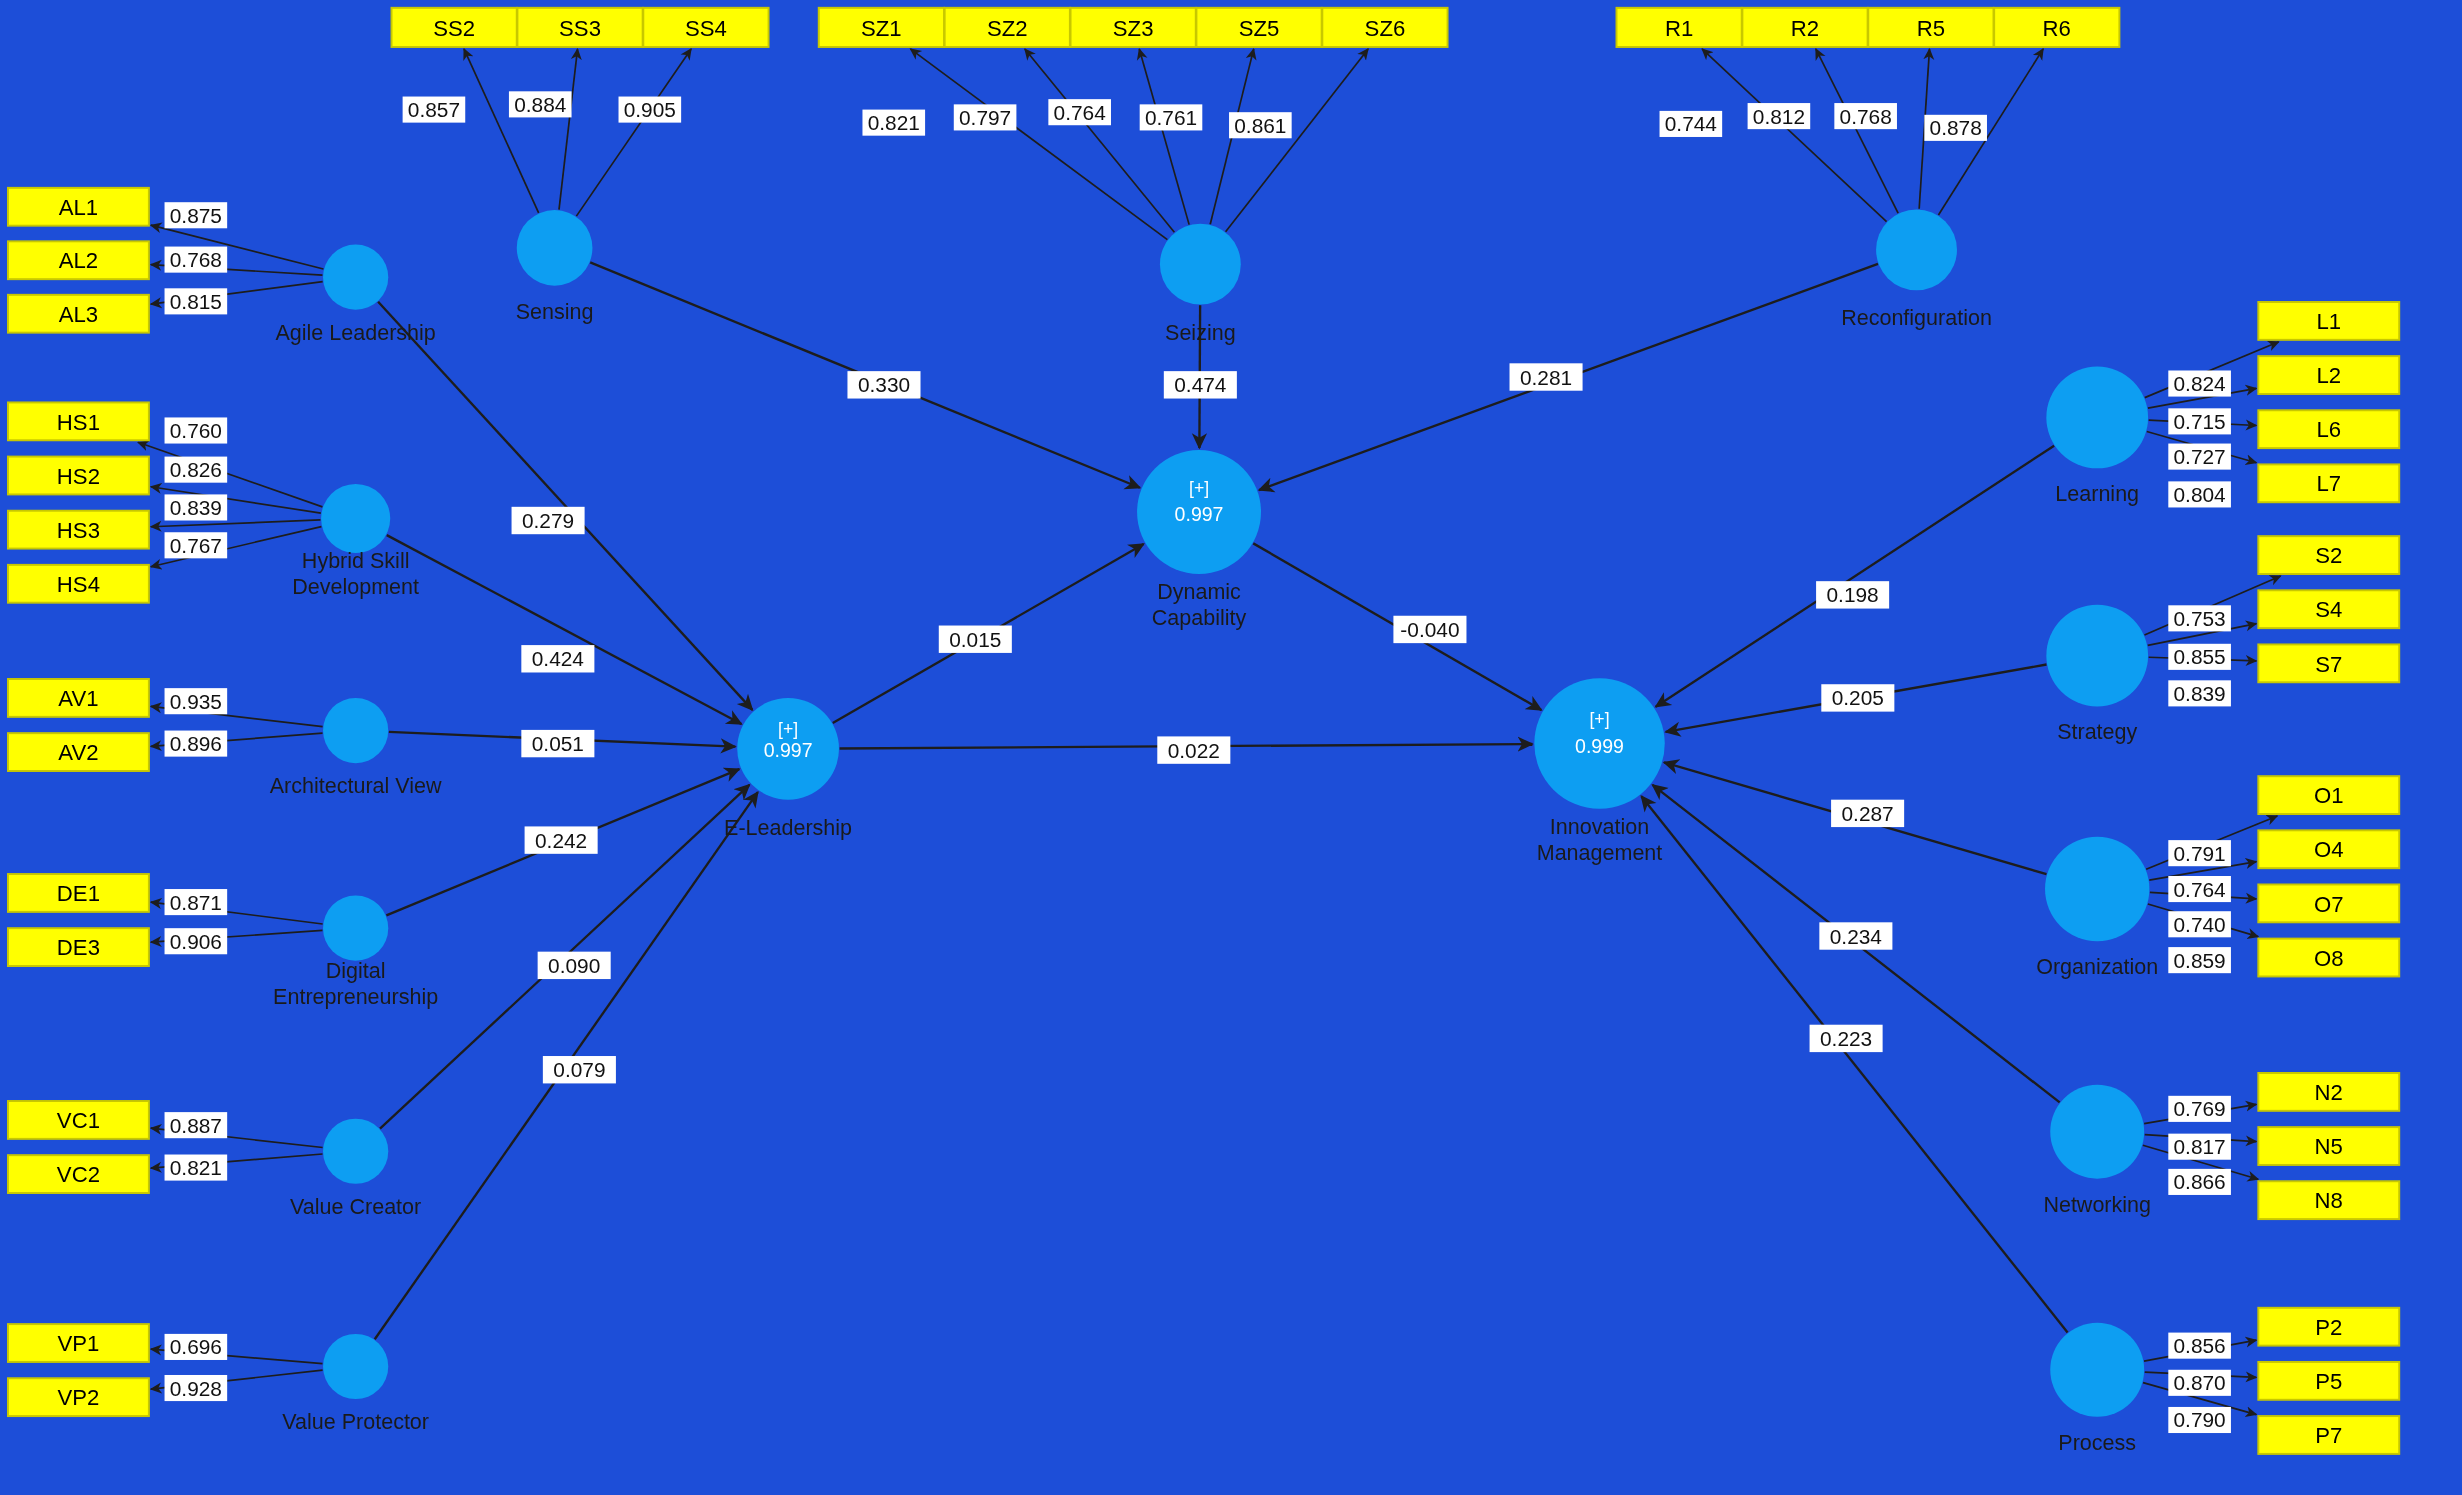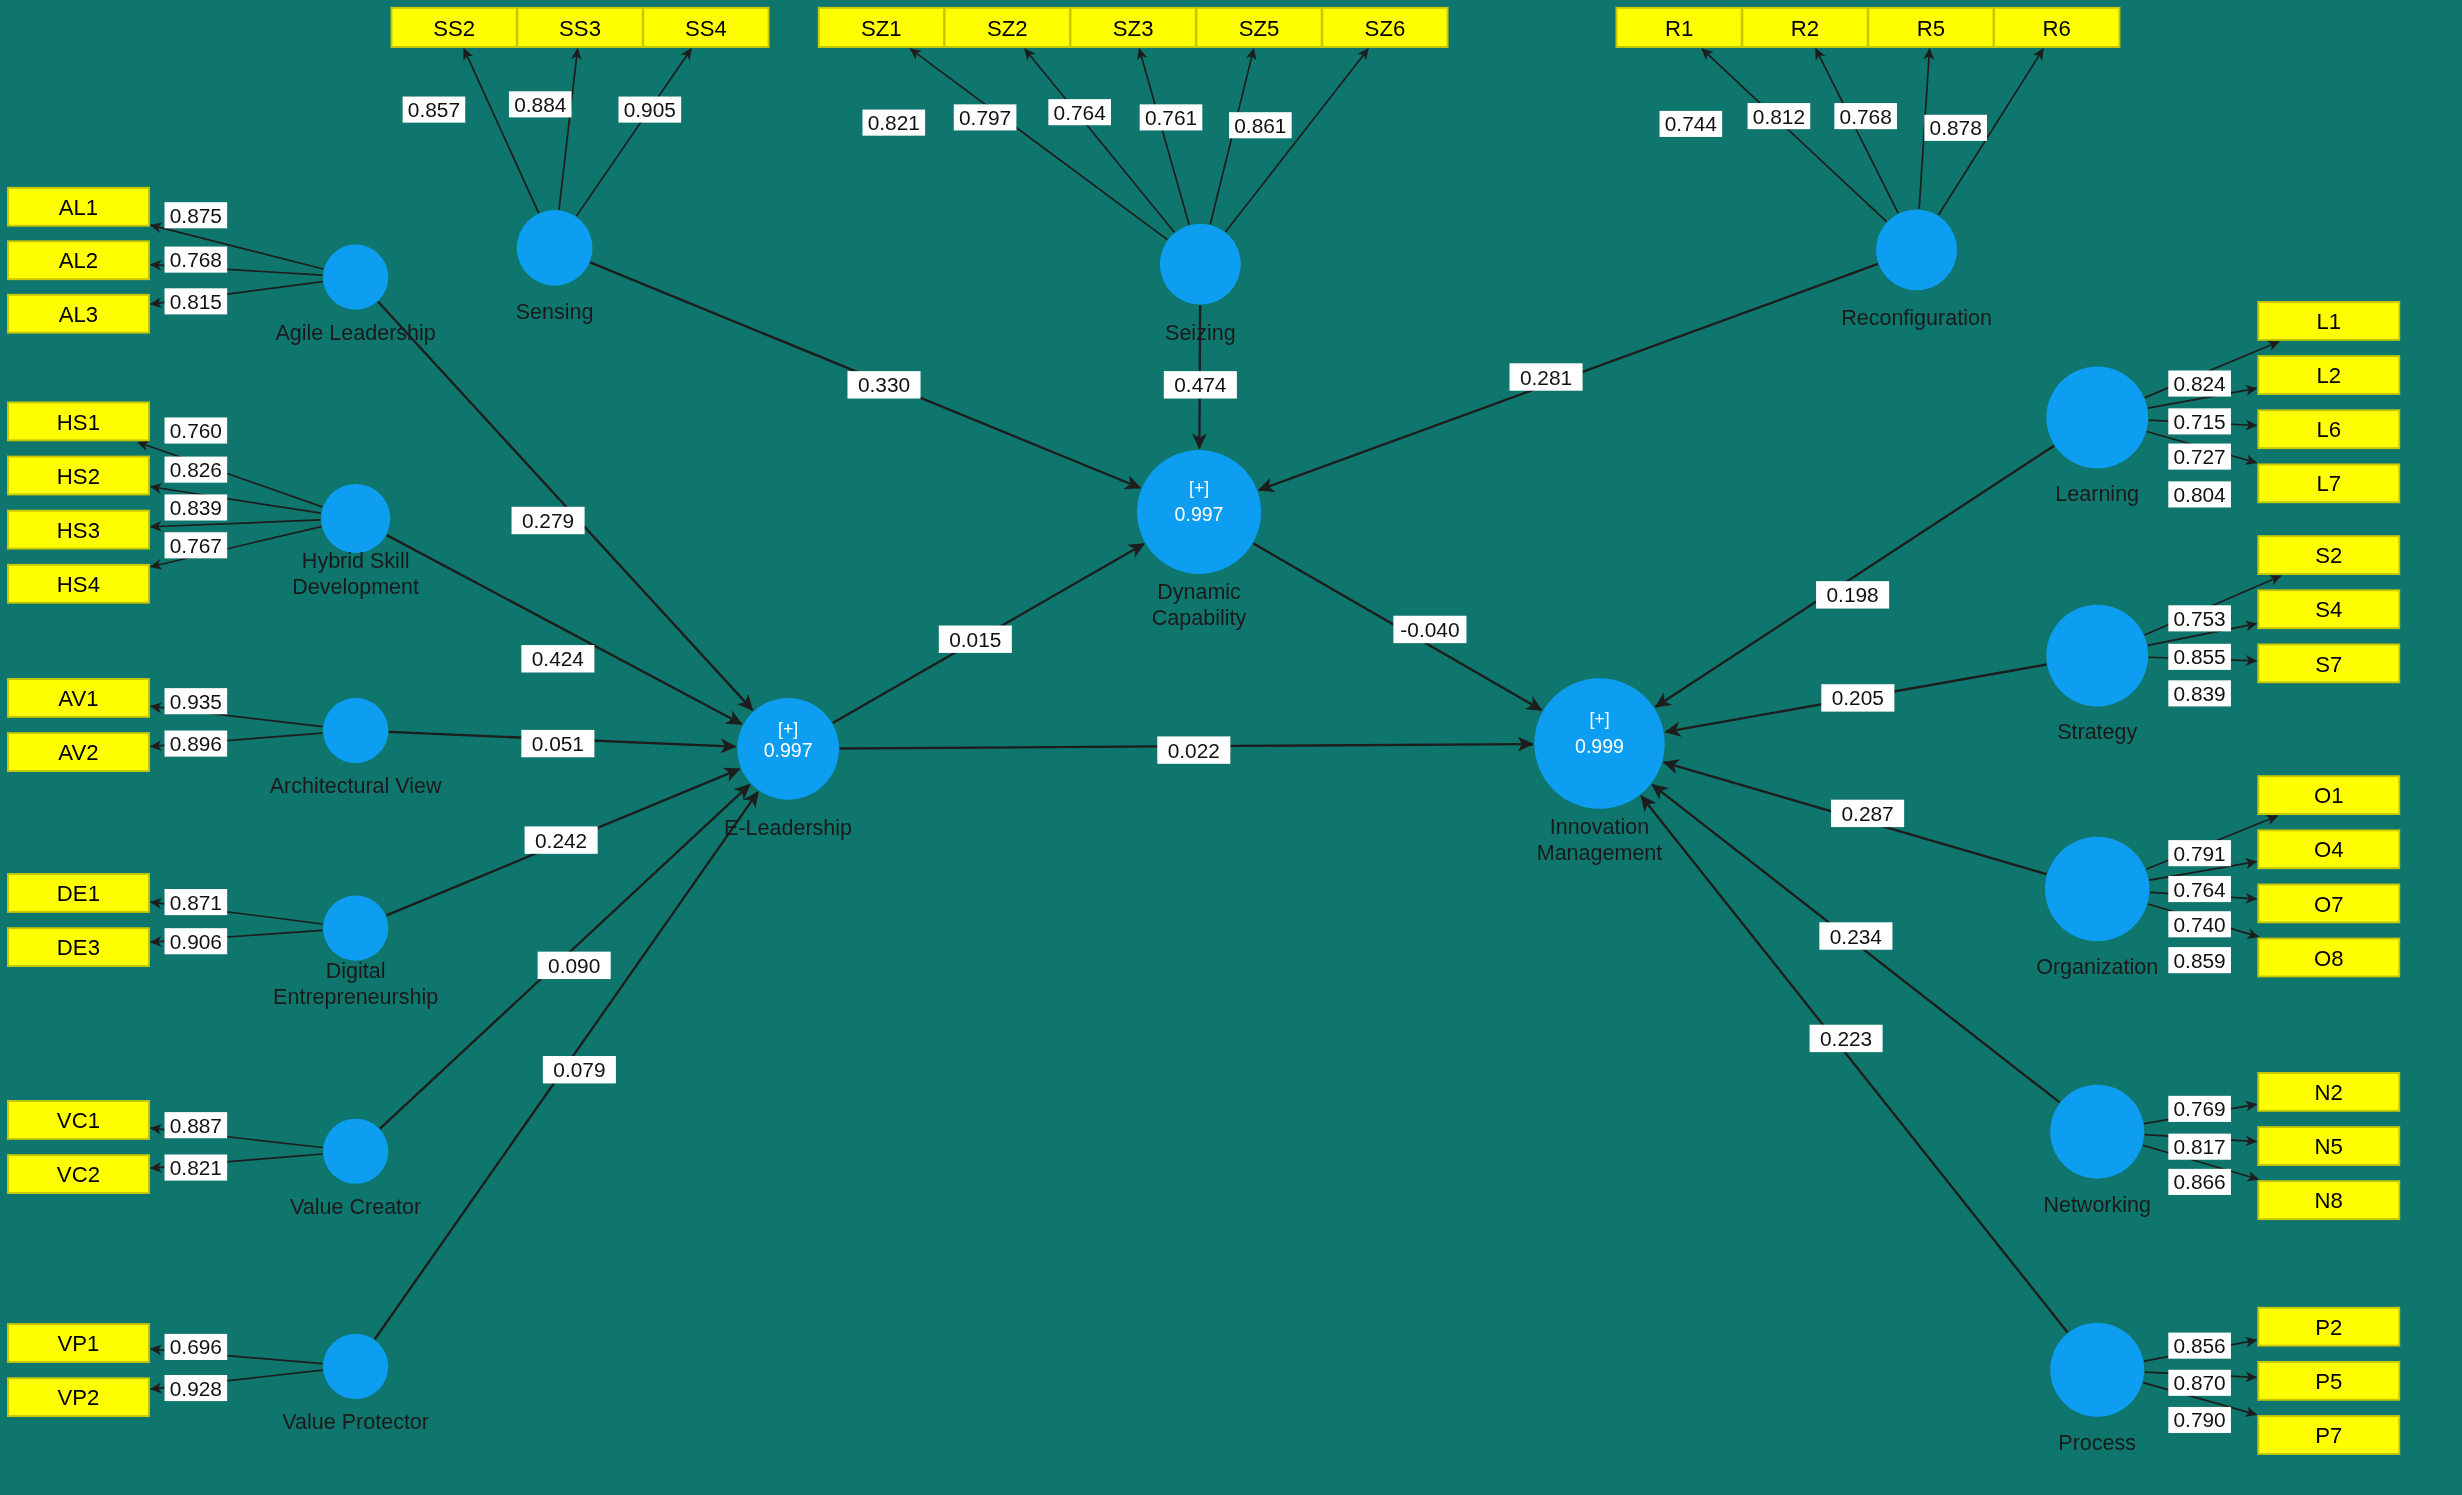--- a/index.html
+++ b/index.html
@@ -1,19 +1,19 @@
 <!DOCTYPE html>
 <html style="font-size:10.4px"><head>
 <meta charset="utf-8">
 <style>
   html,body{margin:0;padding:0;background:#ffffff;}
   #root{
     position:relative;
     width:2462px;height:1495px;
-    background:#0f766e;
+    background:#1d4ed8;
     font-family:"Liberation Sans", sans-serif;
     overflow:hidden;
   }
   svg#diagram{position:absolute;left:0;top:0;width:2462px;height:1495px;}
   .ind-rect{fill:#FFFF00;stroke:#C8C800;stroke-width:3;}
   .ind-label{font-family:"Liberation Sans",sans-serif;font-size:34px;fill:#000000;text-anchor:middle;dominant-baseline:central;}
   .lv-circle{fill:#0D9EF2;}
   .lv-name{font-family:"Liberation Sans",sans-serif;font-size:33px;fill:#1a1a1a;text-anchor:middle;dominant-baseline:central;}
   .lv-inner{font-family:"Liberation Sans",sans-serif;font-size:30px;fill:#ffffff;text-anchor:middle;dominant-baseline:central;}
   .lv-plus{font-family:"Liberation Sans",sans-serif;font-size:27px;fill:#ffffff;text-anchor:middle;dominant-baseline:central;}

